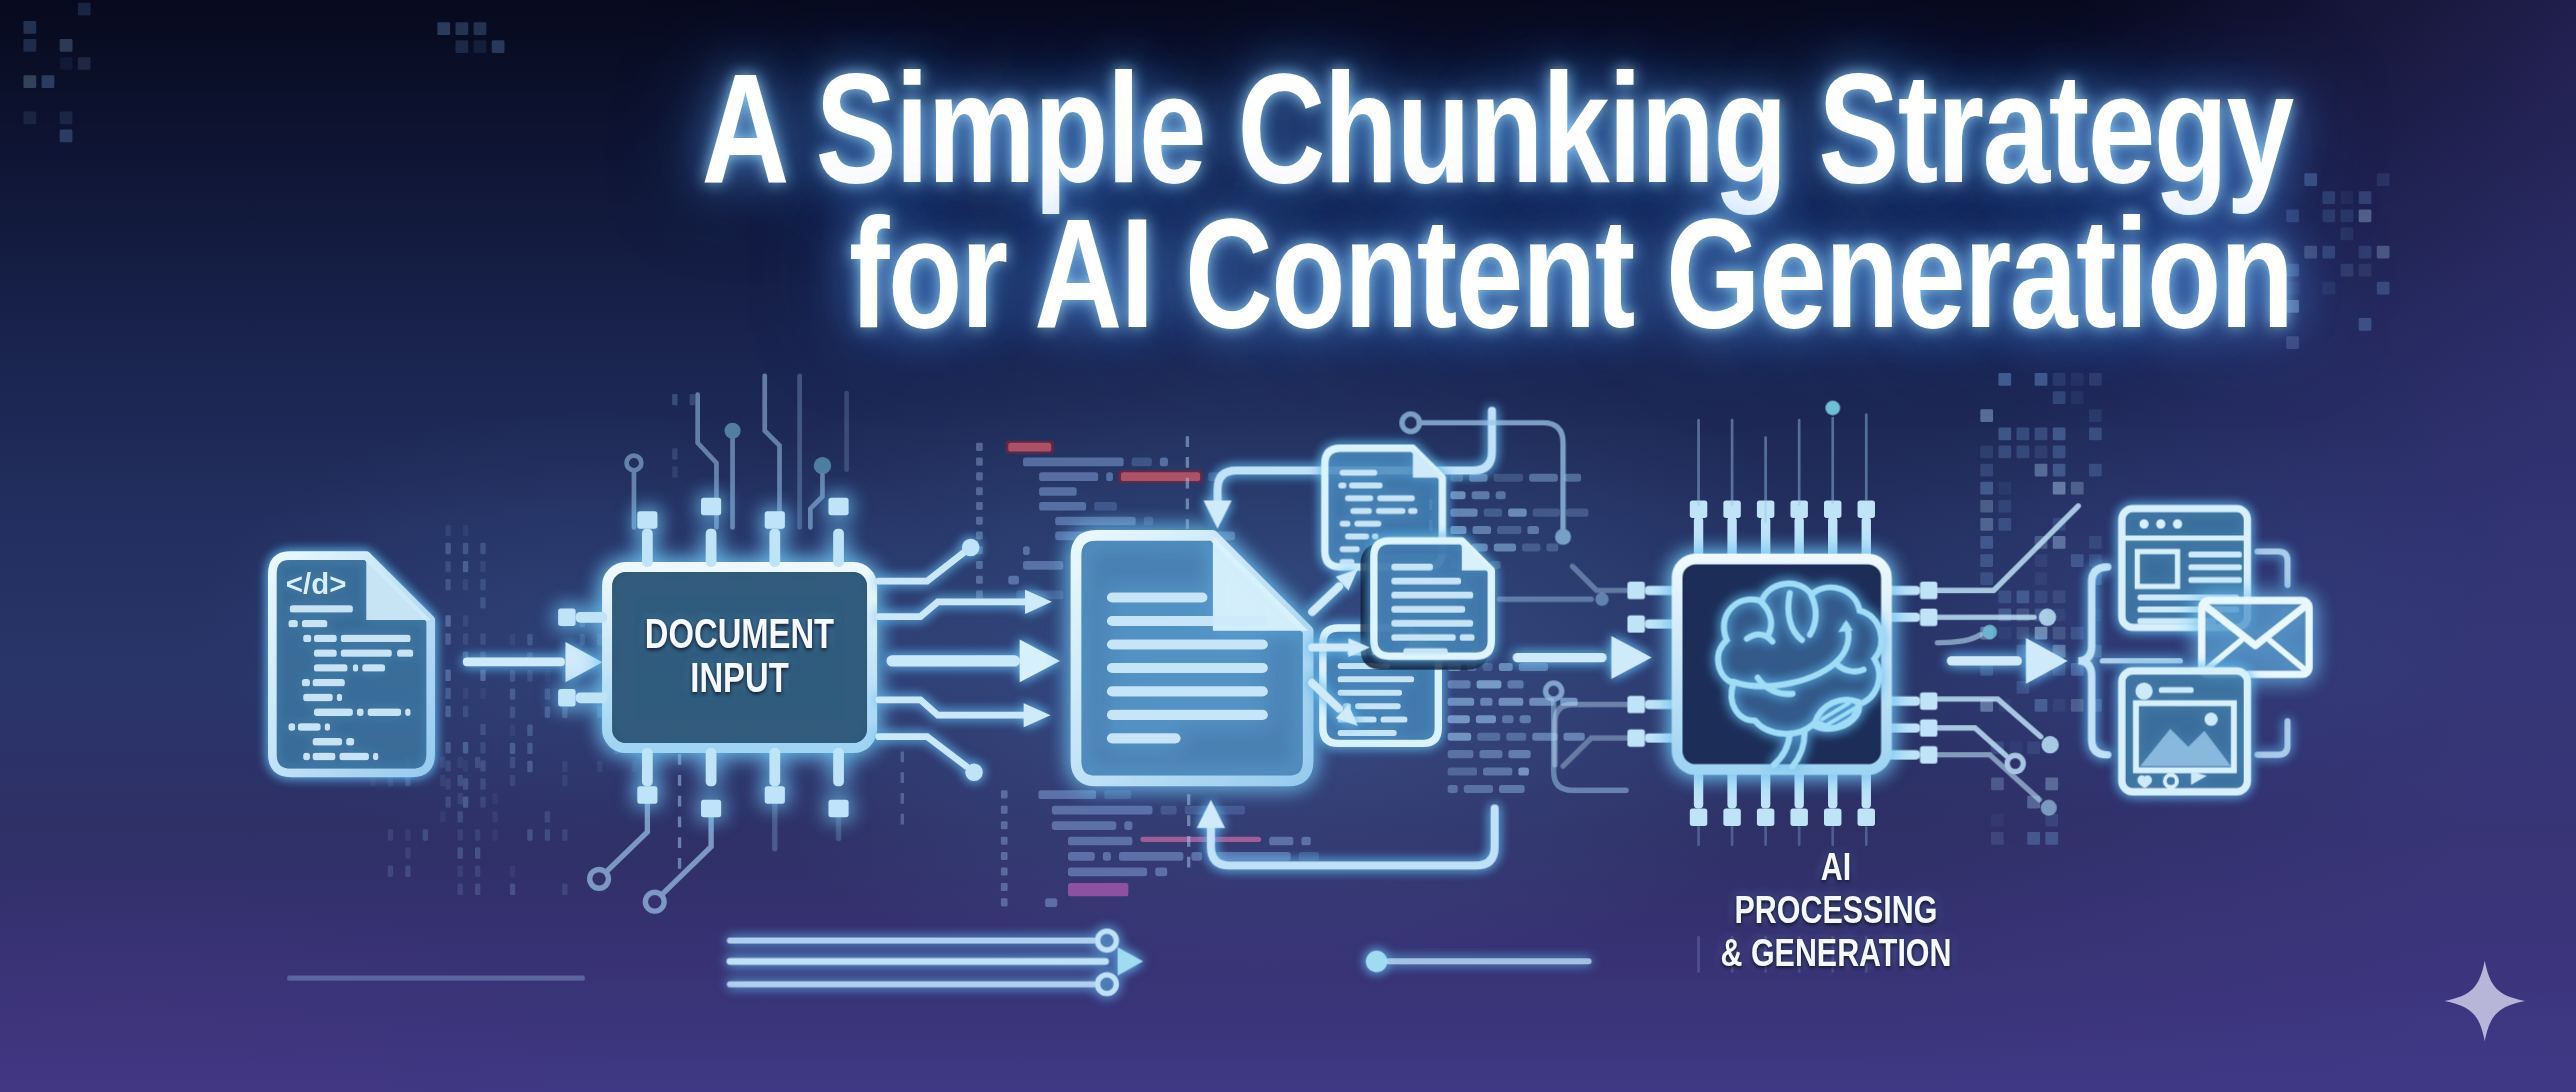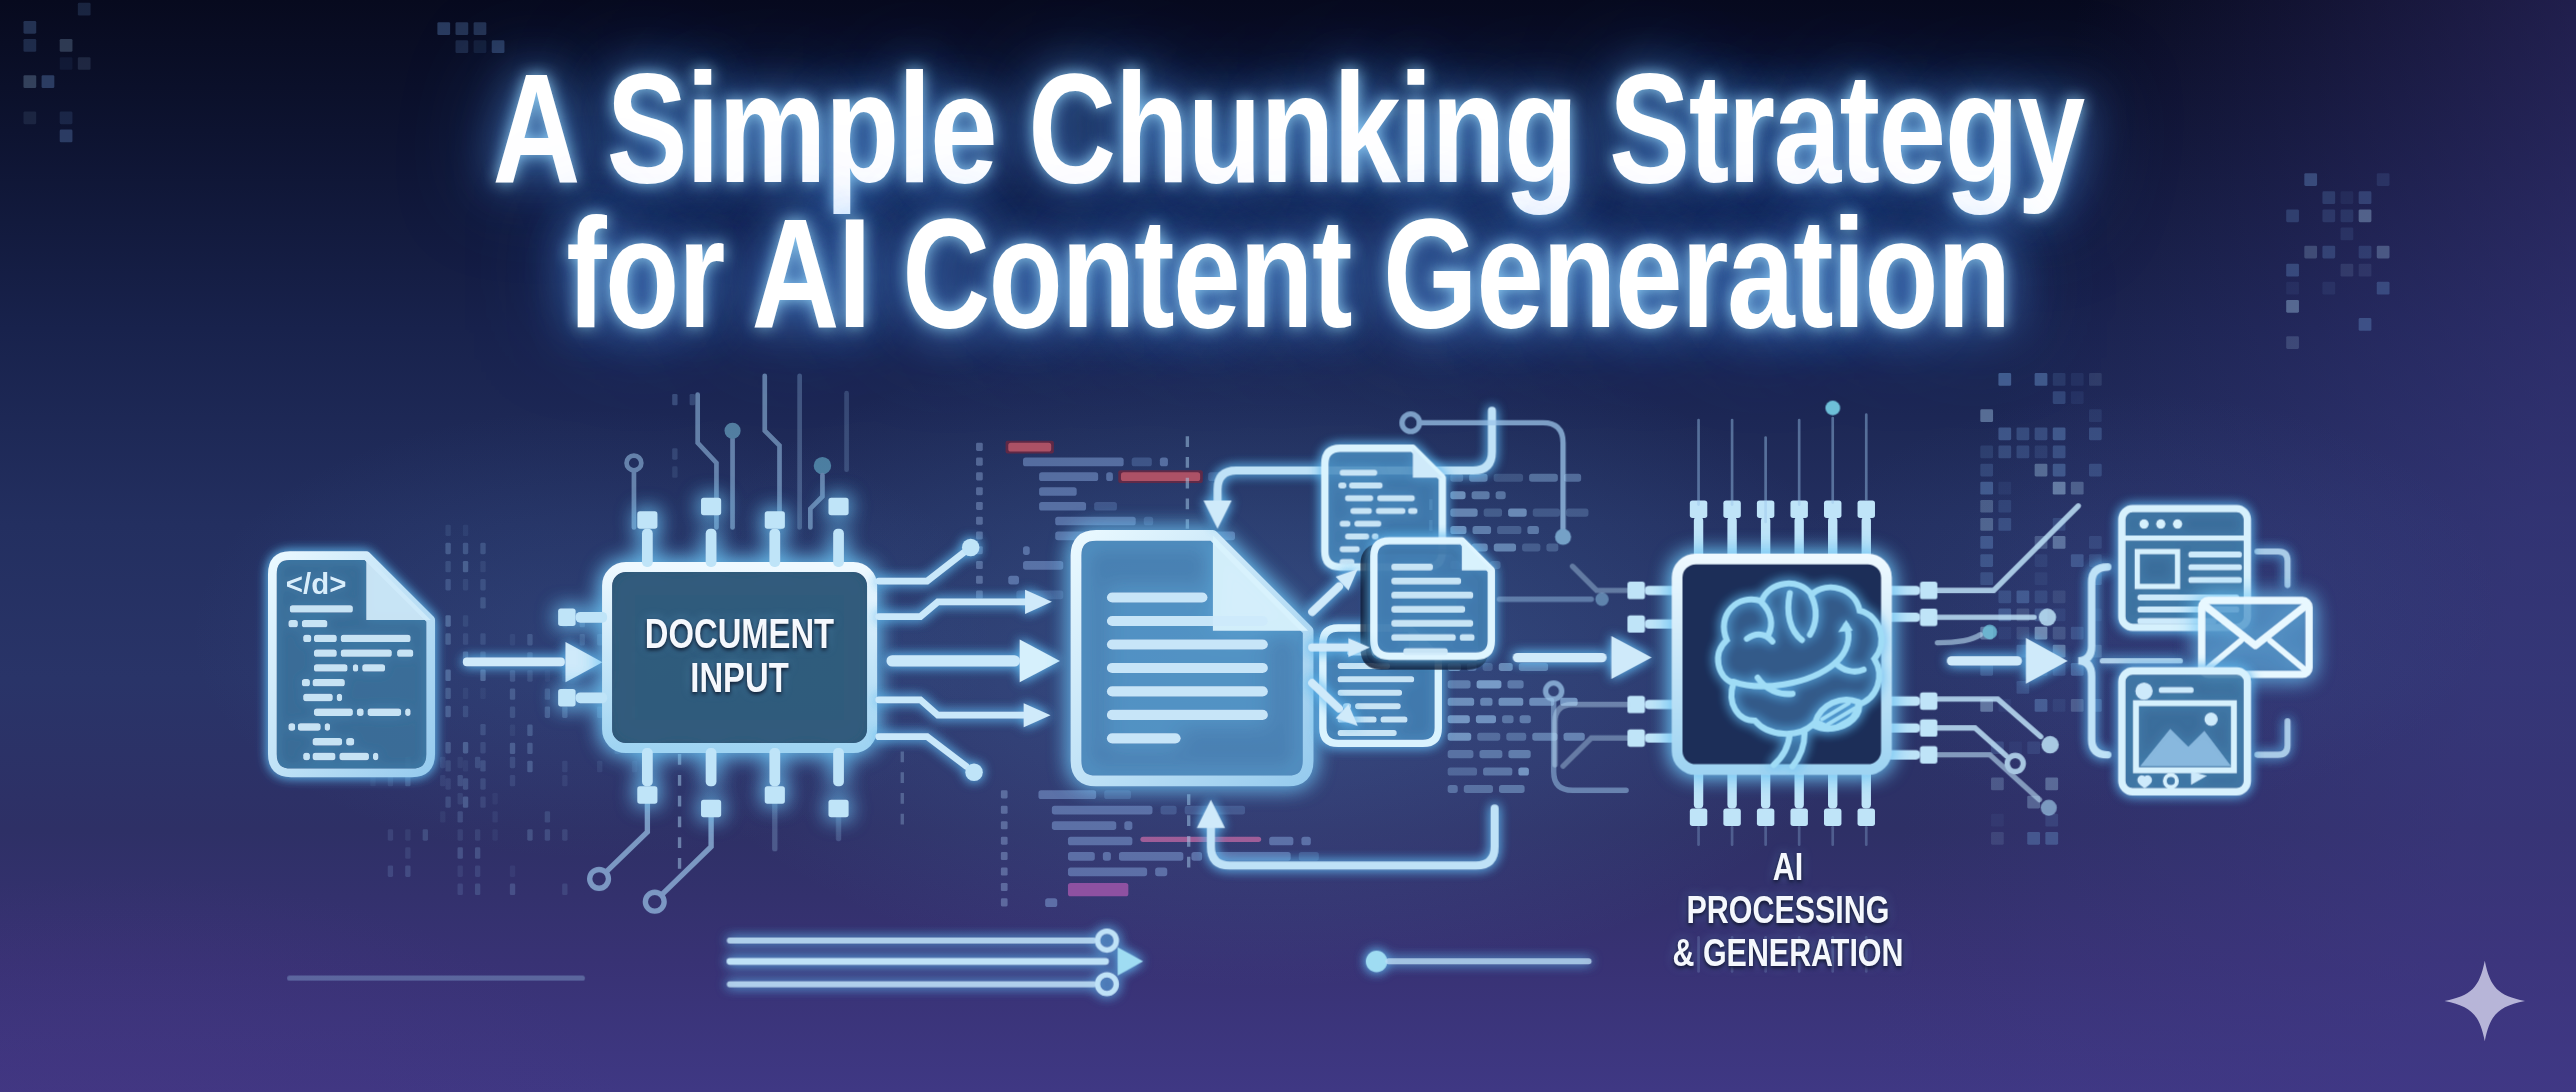--- a/index.html
+++ b/index.html
@@ -8,32 +8,32 @@
     font-family:"Liberation Sans",sans-serif;
     background:
       radial-gradient(1006px 537px at 49% 60%, rgba(96,156,216,.25), transparent 62%),
       radial-gradient(671px 376px at 23% 58%, rgba(80,128,190,.18), transparent 60%),
       radial-gradient(604px 349px at 83% 55%, rgba(86,120,190,.12), transparent 60%),
       linear-gradient(102deg, rgba(64,56,134,0) 74%, rgba(64,56,134,.5) 94%),
       radial-gradient(805px 470px at 5% 108%, rgba(70,52,128,.55), transparent 65%),
       linear-gradient(180deg,#070a1e 0%,#0d1330 12%,#18224c 30%,#232f60 48%,#293468 62%,#2e3066 76%,#383274 88%,#3f3884 100%);
   }
   svg.art{position:absolute;left:0;top:0;width:2576px;height:1093px;}
-  .title{position:absolute;left:0;top:56px;width:100%;text-align:center;color:#ffffff;
+  .title{position:absolute;left:0;top:56px;width:100%;text-align:right;color:#ffffff;
     font-weight:700;font-size:156px;line-height:145px;letter-spacing:-2px;}
   .t-line{transform:scaleX(.78);transform-origin:50% 50%;
     text-shadow:0 0 17.4px rgba(150,215,255,.95),0 0 54px rgba(95,170,255,.8),0 0 107px rgba(70,140,255,.55),0 3.4px 9.4px rgba(4,8,26,.7);}
   .lbl{position:absolute;color:#f5f8fd;font-weight:700;text-align:center;
     text-shadow:0 2px 5.4px rgba(6,10,28,.9),0 0 12px rgba(130,200,255,.35);}
   .lbl .ln{transform:scaleX(.78);transform-origin:50% 50%;}
   .lbl-left{text-align:left;}
   .lbl-left .ln{transform-origin:0 50%;}
   #lblBox{left:607px;top:612px;width:265px;font-size:42px;line-height:44px;}
   #lblChunk{left:1165px;top:916px;font-size:40px;line-height:45px;}
-  #lblAI{left:1637px;top:845px;width:302px;font-size:39px;line-height:43px;}
+  #lblAI{left:1685px;top:845px;width:302px;font-size:39px;line-height:43px;}
   #lblOut{left:2015px;top:848px;width:302px;font-size:37px;line-height:41px;}
 </style>
 </head>
 <body>
 
 <div class="stage">
 
 <svg class="art" viewBox="0 0 3840 1629">
   <defs>
     <linearGradient id="lgDoc" x1="0" y1="0" x2="1" y2="1">

